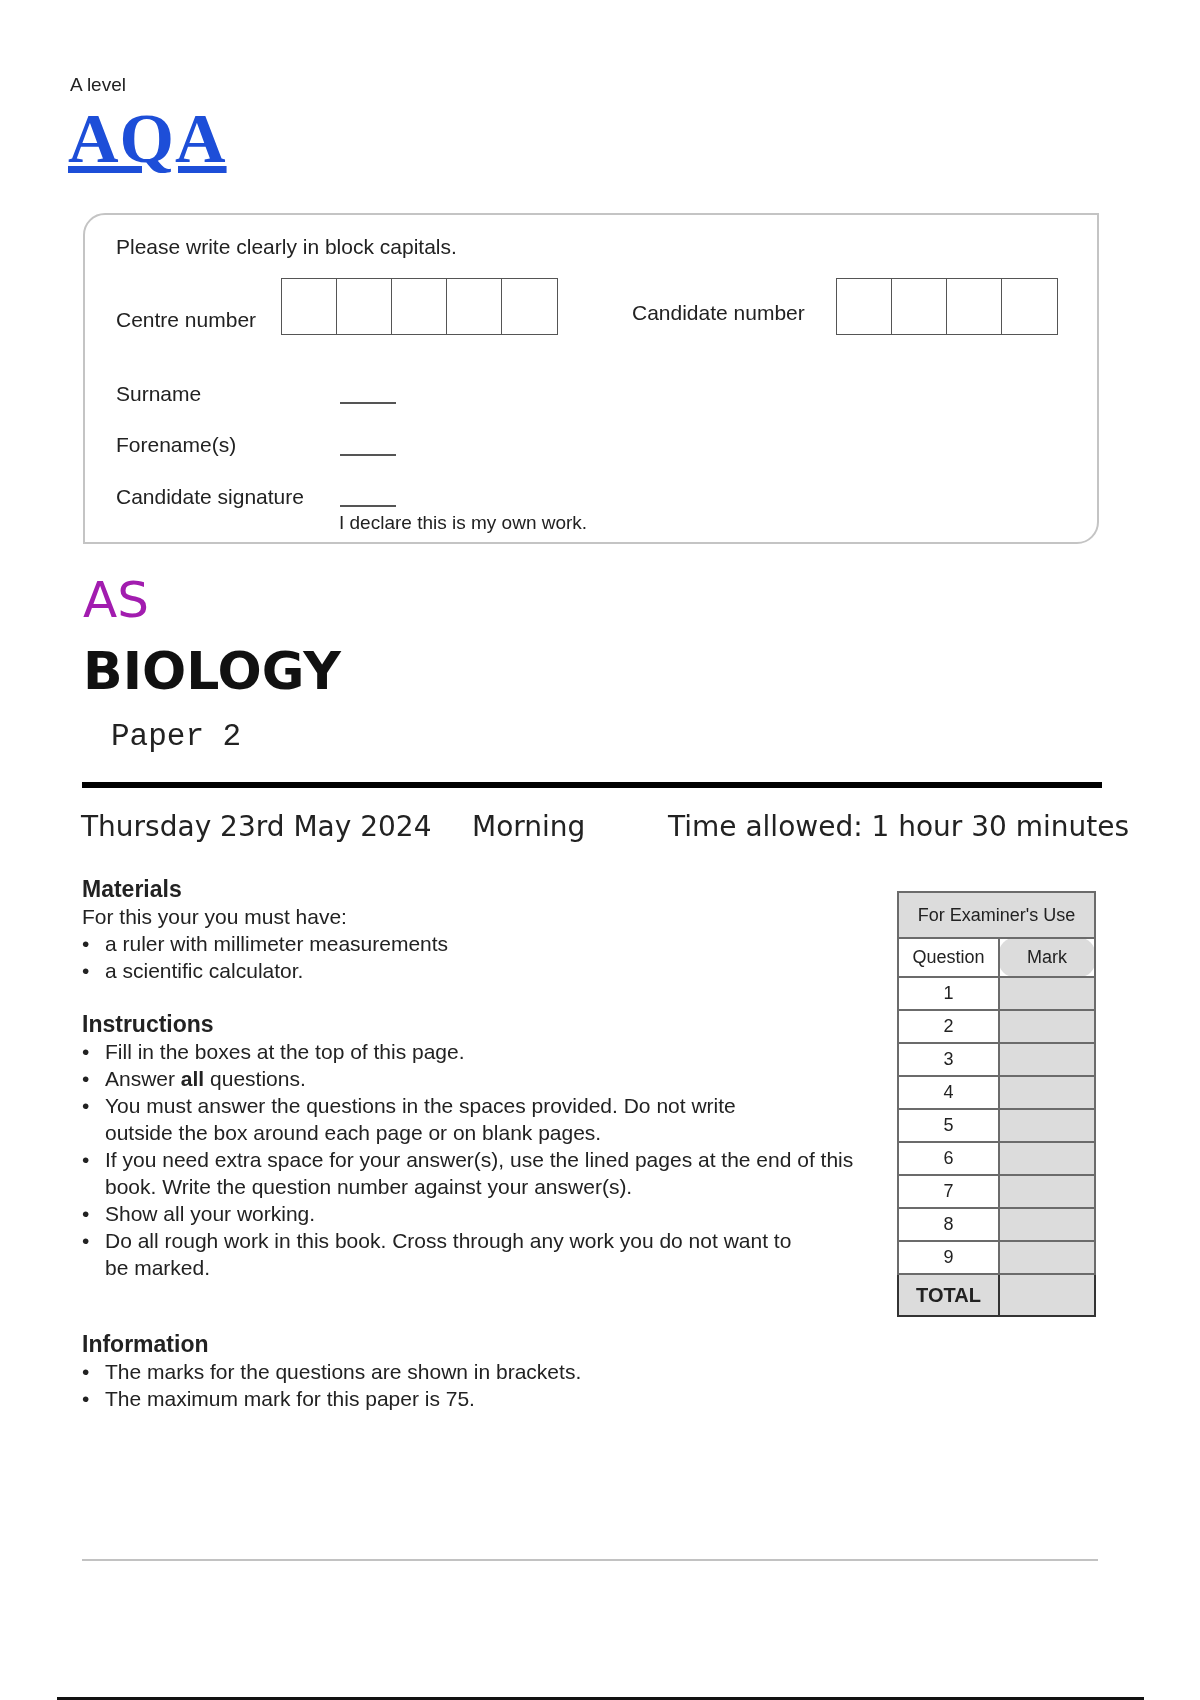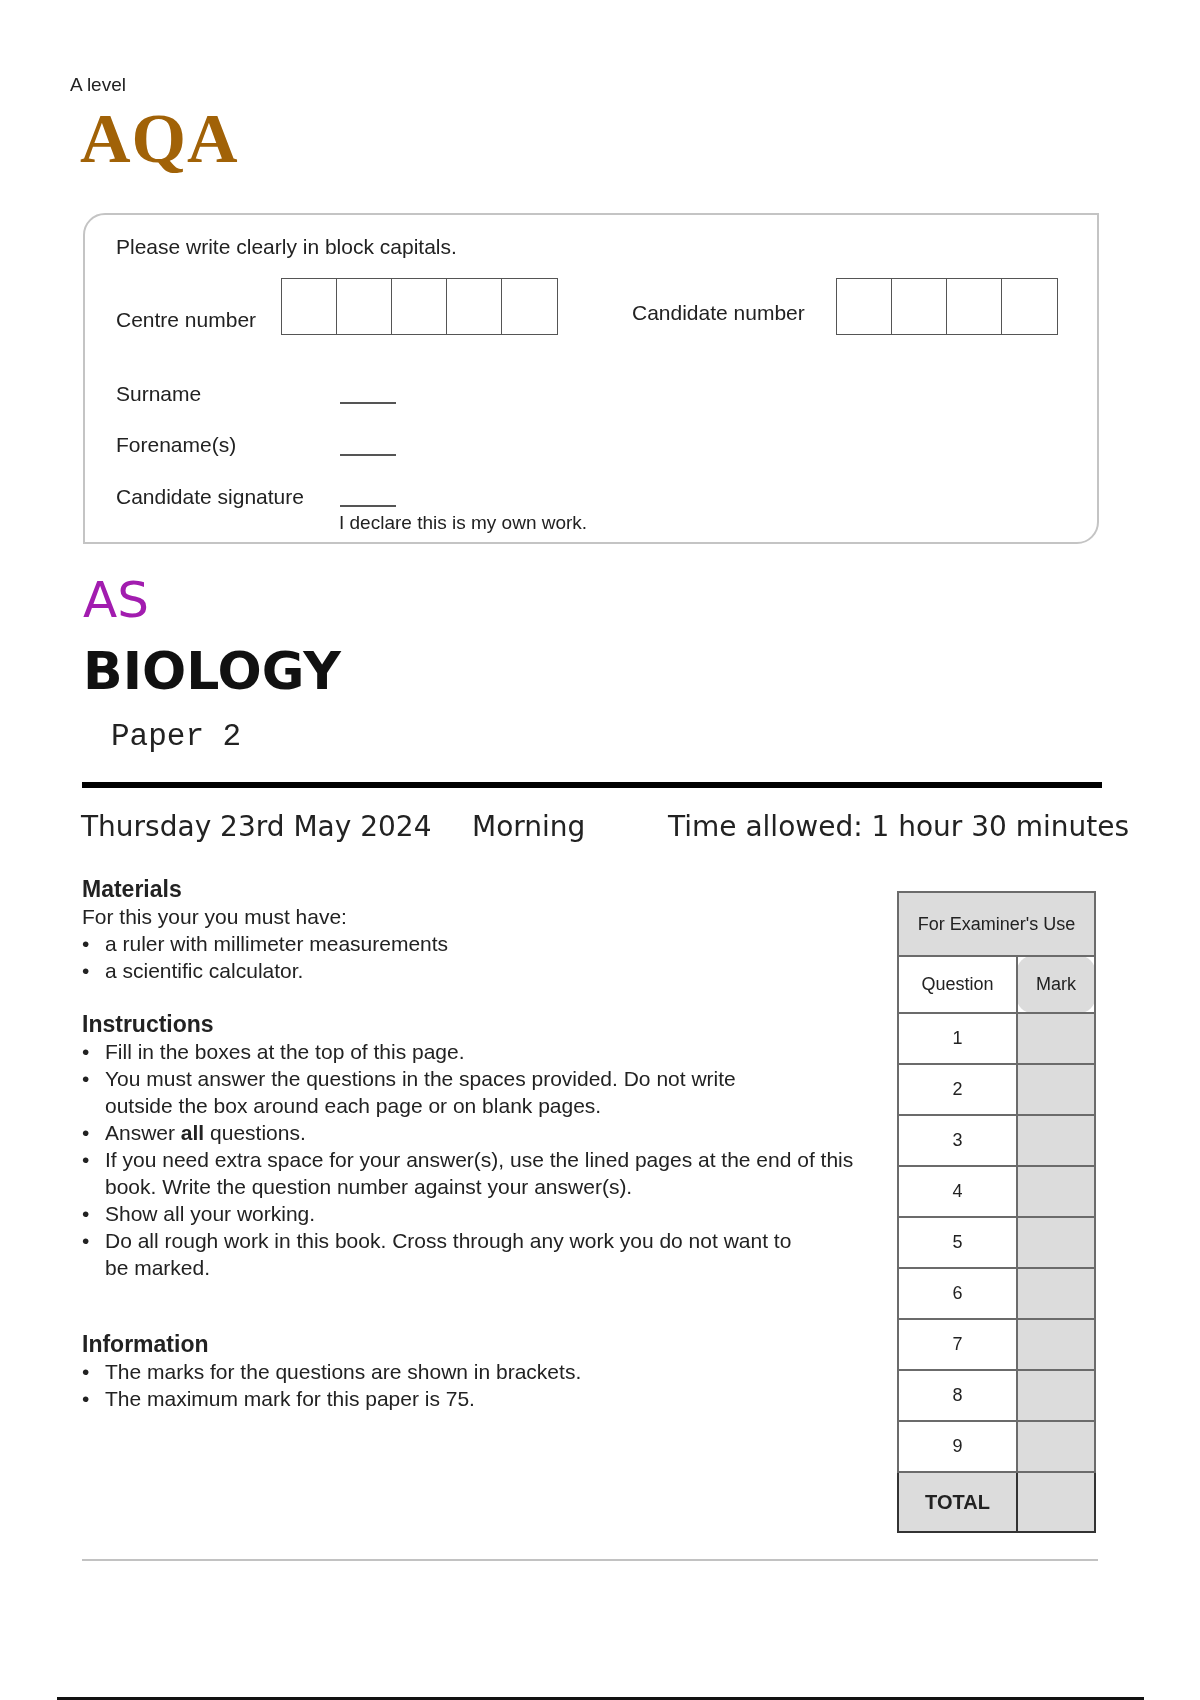--- a/index.html
+++ b/index.html
@@ -1,38 +1,38 @@
 <!DOCTYPE html>
 <html><head>
 <meta charset="utf-8">
 <style>
   html, body { margin:0; padding:0; background:#ffffff; }
   body { width:1200px; height:1700px; position:relative; overflow:hidden; font-family:"Liberation Sans", sans-serif; color:#1a1a1a; }
   .abs { position:absolute; }
   .level { left:70px; top:74px; font-size:19px; color:#222; }
-  .logo { left:80px; top:104px; font-family:"Liberation Serif", serif; font-weight:bold; font-size:70px; letter-spacing:1px; line-height:1; color:#a16207; }
+  .logo { left:68px; top:104px; font-family:"Liberation Serif", serif; font-weight:bold; font-size:70px; letter-spacing:1px; line-height:1; color:#1d4ed8;text-decoration:underline; }
   .cand-box { left:83px; top:213px; width:1016px; height:331px; border:2px solid #c4c4c4; border-radius:22px 0 22px 0; box-sizing:border-box; }
   .cand-text { font-size:21px; color:#222; }
   .boxes { display:flex; border:1.5px solid #555; }
   .boxes .b { width:55px; height:55px; box-sizing:border-box; border-right:1.5px solid #555; }
   .boxes .b:last-child { border-right:none; }
   .line { width:56px; border-bottom:2px solid #555; }
   .declare { font-size:19px; color:#222; }
   .as { left:83px; top:575px; font-family:"DejaVu Sans", sans-serif; font-size:50px; color:#a21caf; line-height:1; }
   .bio { left:83px; top:645px; font-family:"DejaVu Sans", sans-serif; font-weight:bold; font-size:52px; color:#111; line-height:1; }
   .paper { left:84px; top:721px; font-family:Liberation Mono, monospace; font-size:31px; color:#222; line-height:1;margin-left:27px; }
   .rule-thick { left:82px; top:782px; width:1020px; height:6px; background:#000; }
   .dateline { top:813px; font-family:"DejaVu Sans", sans-serif; font-size:28px; color:#222; line-height:1; white-space:nowrap; }
   .sec-h { font-size:23px; font-weight:bold; color:#222; }
   .txt { font-size:21px; color:#222; line-height:27px; }
   ul.blt { list-style:none; margin:0; padding:0; }
   ul.blt li { position:relative; padding-left:23px; font-size:21px; line-height:27px; color:#222; }
   ul.blt li::before { content:"\2022"; position:absolute; left:0; top:0; }
   .exam-table { left:897px; top:891px; width:199px; border-collapse:collapse; font-size:18px; color:#222; }
-  .exam-table td { border:2px solid #6b6b6b; text-align:center; height:31px; padding:9px; }
+  .exam-table td { border:2px solid #6b6b6b; text-align:center; height:31px; padding:0; }
   .exam-table .hdr { background:#dcdcdc; height:44px; }
   .exam-table .colh { height:37px;border-radius:15px; }
   .exam-table .q { width:99px; background:#fff; }
   .exam-table .m { background:#dcdcdc; }
   .exam-table .tot td { height:40px; background:#dcdcdc; font-weight:bold; font-size:20px; border-width:2.5px; border-color:#333; }
   .rule-grey { left:82px; top:1559px; width:1016px; height:2px; background:#c2c2c2; }
   .rule-bottom { left:57px; top:1697px; width:1087px; height:3px; background:#111; }
 </style>
 </head>
 <body>
@@ -86,22 +86,22 @@
   <ul class="blt">
     <li>a ruler with millimeter measurements</li>
     <li>a scientific calculator.</li>
   </ul>
 </div>
 
 <div class="abs" style="left:82px; top:1011px; width:780px;">
   <div class="sec-h">Instructions</div>
   <ul class="blt">
     <li>Fill in the boxes at the top of this page.</li>
+    <li><span>Answer </span><b>all</b><span> questions.</span></li>
     <li style="padding-right:80px;">You must answer the questions in the spaces provided. Do not write outside the box around each page or on blank pages.</li>
-    <li><span>Answer </span><b>all</b><span> questions.</span></li>
     <li style="padding-right:0;">If you need extra space for your answer(s), use the lined pages at the end of this book.  Write the question number against your answer(s).</li>
     <li>Show all your working.</li>
     <li style="padding-right:50px;">Do all rough work in this book. Cross through any work you do not want to be marked.</li>
   </ul>
 </div>
 
 <div class="abs" style="left:82px; top:1331px; width:780px;">
   <div class="sec-h">Information</div>
   <ul class="blt">
     <li>The marks for the questions are shown in brackets.</li>

